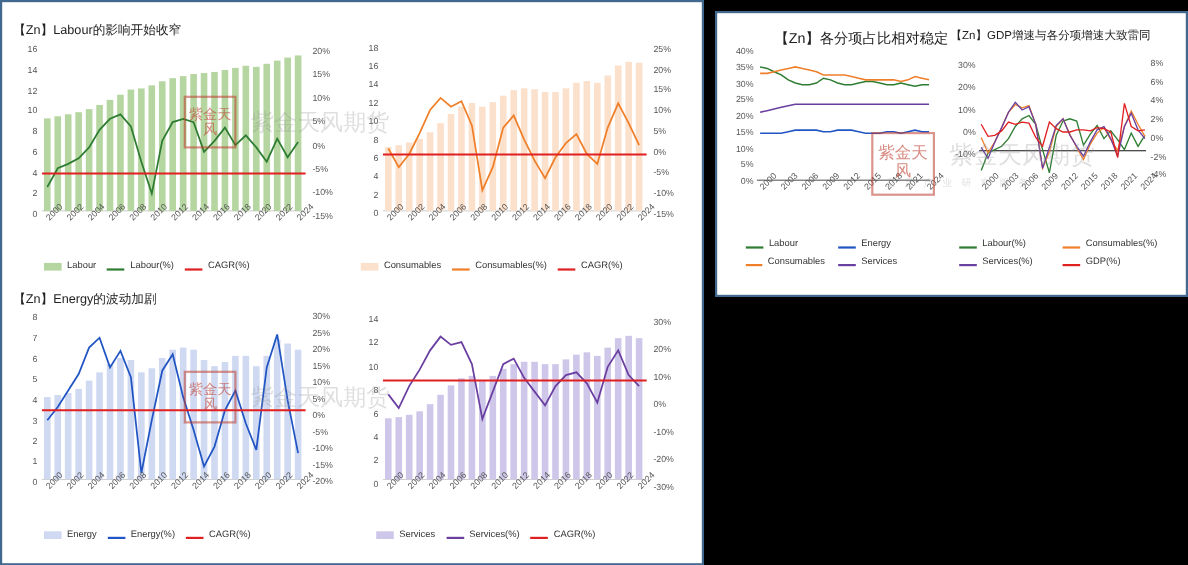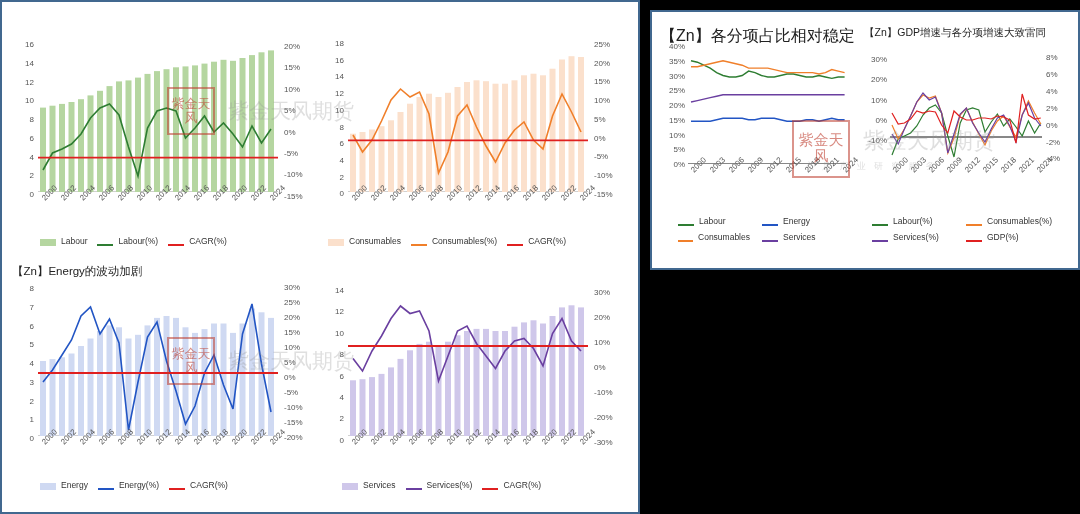--- a/index.html
+++ b/index.html
@@ -22,20 +22,21 @@
     font-family:"Liberation Serif",serif;display:flex;align-items:center;justify-content:center;
     text-align:center;line-height:1.05;pointer-events:none;}
   svg{display:block;}
 </style>
 </head>
 <body>
 
 <div class="panel" id="left-panel">
 
   <div class="chart-block" style="left:10px;top:18px;width:305px;height:250px;">
+    <div class="chart-title">【Zn】Labour的影响开始收窄</div>
     <div class="plot" style="position:absolute;left:26px;top:22px;width:240px;height:150px;">
       <svg width="240" height="150" viewBox="0 0 240 150">
         <line x1="0" y1="150" x2="240" y2="150" stroke="#888" stroke-width="0.8"></line>
         <g fill="#b5d6a0">
           <rect x="2" y="65.6" width="6" height="84.4"></rect>
             <rect x="11.5" y="63.7" width="6" height="86.3"></rect>
           <rect x="21" y="61.9" width="6" height="88.1"></rect>
             <rect x="30.5" y="60.0" width="6" height="90"></rect>
           <rect x="40" y="57.2" width="6" height="92.8"></rect>
             <rect x="49.5" y="53.4" width="6" height="96.6"></rect>
@@ -398,21 +399,21 @@
 
   <div class="watermark" style="left:215px;top:95px;font-size:21px;">紫金天风期货</div>
   <div class="watermark" style="left:215px;top:345px;font-size:21px;">紫金天风期货</div>
   <div class="wm-seal" style="left:165px;top:85px;width:44px;height:44px;font-size:13px;">紫金天风</div>
   <div class="wm-seal" style="left:165px;top:335px;width:44px;height:44px;font-size:13px;">紫金天风</div>
 </div>
 
 <div class="panel" id="right-panel">
 
   <div class="chart-block" style="left:8px;top:14px;width:200px;height:236px;">
-    <div class="chart-title" style="font-size:16px;">【Zn】各分项占比相对稳定</div>
+    <div class="chart-title" style="font-size:13px;margin-left:44px;">【Zn】各分项占比相对稳定</div>
     <div class="plot" style="position:absolute;left:28px;top:20px;width:158px;height:118px;">
       <svg width="158" height="118" viewBox="0 0 158 118">
         <line x1="0" y1="118" x2="158" y2="118" stroke="#111" stroke-width="1.2"></line>
         <polyline fill="none" stroke="#2e7d32" stroke-width="1.4" points="3,14.8 9.4,16.2 15.8,19.2 22.2,22.1 28.6,26.6 35,29.5 41.4,31.0 47.8,31.0 54.2,29.5 60.6,25.1 67,26.6 73.4,29.5 79.8,31.0 86.2,31.0 92.6,29.5 99,28.0 105.4,28.0 111.8,29.5 118.2,31.0 124.6,31.0 131,29.5 137.4,31.0 143.8,32.4 150.2,31.0 156.6,31.0"></polyline>
         <polyline fill="none" stroke="#f07f2a" stroke-width="1.4" points="3,20.7 9.4,20.7 15.8,19.2 22.2,17.7 28.6,16.2 35,14.8 41.4,16.2 47.8,17.7 54.2,19.2 60.6,22.1 67,22.1 73.4,22.1 79.8,22.1 86.2,23.6 92.6,25.1 99,26.6 105.4,26.6 111.8,26.6 118.2,26.6 124.6,26.6 131,28.0 137.4,26.6 143.8,23.6 150.2,25.1 156.6,26.6"></polyline>
         <polyline fill="none" stroke="#6a3fa0" stroke-width="1.4" points="3,56.0 9.4,54.6 15.8,53.1 22.2,51.6 28.6,50.2 35,48.7 41.4,48.7 47.8,48.7 54.2,48.7 60.6,48.7 67,48.7 73.4,48.7 79.8,48.7 86.2,48.7 92.6,48.7 99,48.7 105.4,48.7 111.8,48.7 118.2,48.7 124.6,48.7 131,48.7 137.4,48.7 143.8,48.7 150.2,48.7 156.6,48.7"></polyline>
         <polyline fill="none" stroke="#2255c4" stroke-width="1.4" points="3,75.2 9.4,75.2 15.8,75.2 22.2,75.2 28.6,73.8 35,72.3 41.4,72.3 47.8,72.3 54.2,72.3 60.6,73.8 67,73.8 73.4,72.3 79.8,72.3 86.2,72.3 92.6,73.8 99,75.2 105.4,75.2 111.8,75.2 118.2,73.8 124.6,73.8 131,75.2 137.4,73.8 143.8,72.3 150.2,73.8 156.6,73.8"></polyline>
       </svg>
       <div style="position:absolute;left:-26px;top:-6px;width:23px;">
         <div class="axis-label" style="position:static;text-align:right;line-height:14.75px;">

